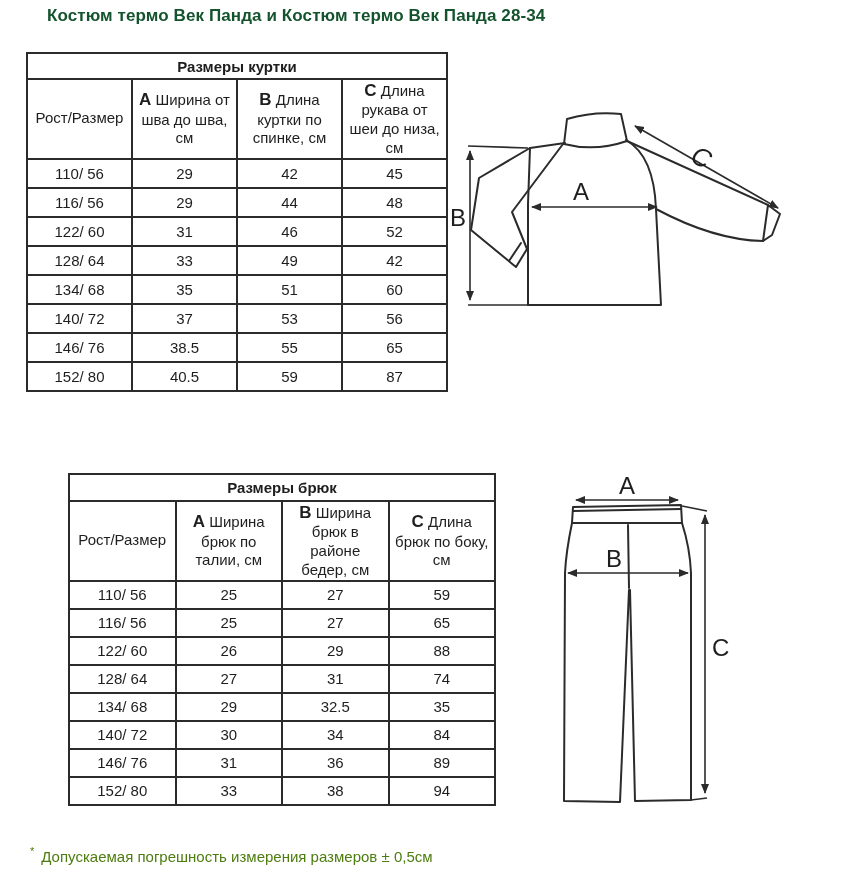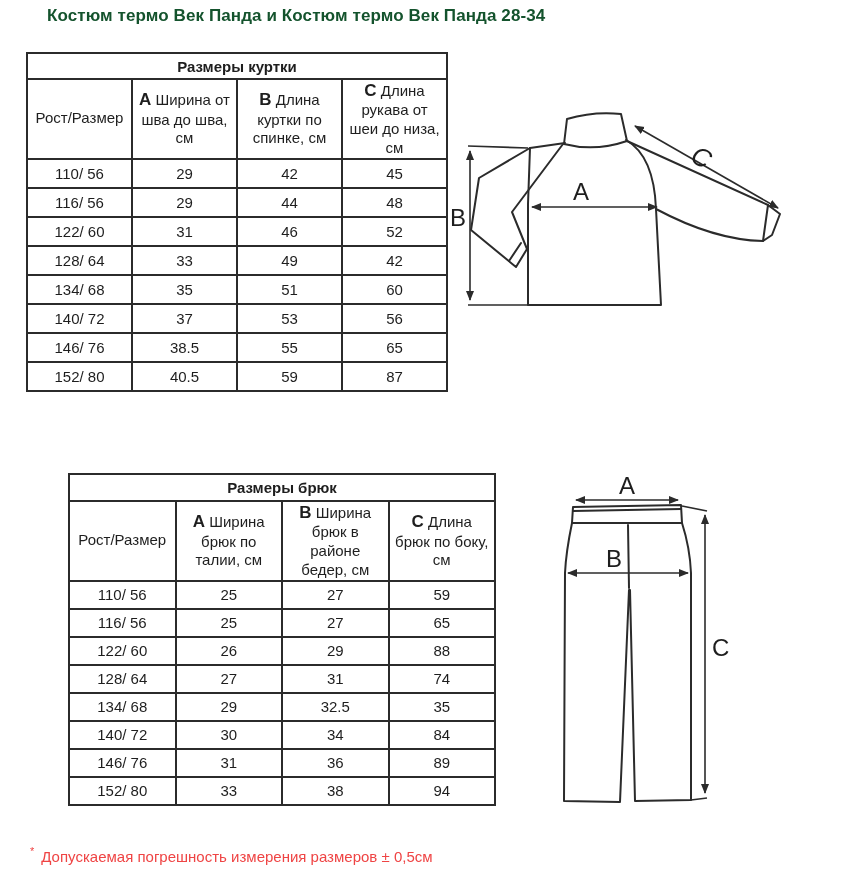--- a/index.html
+++ b/index.html
@@ -54,21 +54,21 @@
   .diagram svg { display: block; overflow: visible; }
   .sketch { fill: none; stroke: #2b2b2b; stroke-width: 2; stroke-linejoin: round; stroke-linecap: round; }
   .measure { fill: none; stroke: #2b2b2b; stroke-width: 1.6; }
   .dim-label { font-family: "Liberation Sans", sans-serif; font-size: 24px; fill: #1e1e1e; }
   .dim-label-italic { font-style: italic; font-size: 26px; }
   .footnote {
     position: absolute;
     left: 30px;
     top: 845px;
     font-size: 15px;
-    color: #ef4444;
+    color: #4d7c0f;
   }
   .footnote .mark {
     font-size: 11px;
     vertical-align: 7px;
     margin-right: 7px;
   }
 </style>
 </head>
 <body>
 

